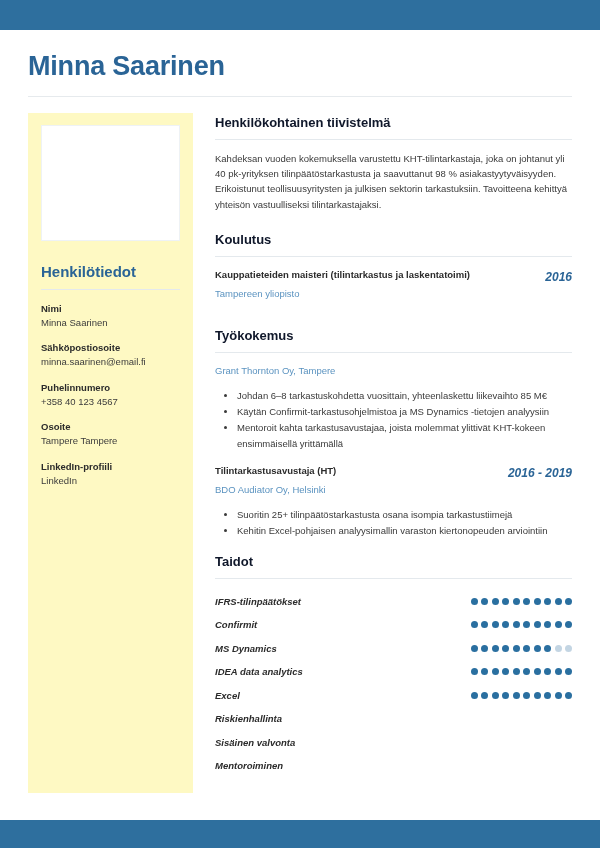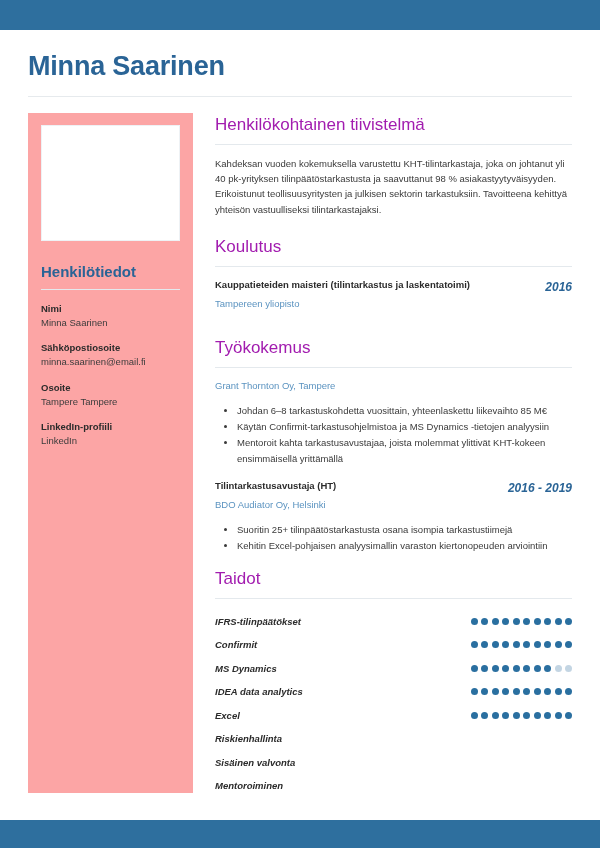--- a/index.html
+++ b/index.html
@@ -60,21 +60,21 @@
     margin-top: 14px;
   }
   .columns {
     display: flex;
     align-items: flex-start;
     margin-top: 16px;
   }
   .sidebar {
     width: 165px;
     flex: 0 0 165px;
-    background: #fca5a5;
+    background: #fef9c3;
     box-sizing: border-box;
     padding: 12px 13px 26px 13px;
     min-height: 680px;
   }
   .photo {
     width: 139px;
     height: 116px;
     background: #ffffff;
     border: 1px solid #eef2f5;
     box-sizing: border-box;
@@ -107,23 +107,23 @@
   }
   .main {
     flex: 1;
     padding-left: 22px;
     box-sizing: border-box;
   }
   .section {
     margin-bottom: 4px;
   }
   .section-heading {
-    font-size: 17px;
-    font-weight: normal;
-    color: #a21caf;
+    font-size: 13px;
+    font-weight: bold;
+    color: #0f172a;
     margin: 0;
     padding-top: 2px;
   }
   .section-rule {
     height: 1px;
     background: #e4e9ed;
     margin: 9px 0 11px 0;
   }
   .summary-text {
     font-size: 9.5px;
@@ -220,20 +220,24 @@
         <div class="side-heading">Henkilötiedot</div>
         <div class="side-rule"></div>
 
         <div class="info-item">
           <div class="info-label">Nimi</div>
           <div class="info-value">Minna Saarinen</div>
         </div>
         <div class="info-item">
           <div class="info-label">Sähköpostiosoite</div>
           <div class="info-value">minna.saarinen@email.fi</div>
+        </div>
+        <div class="info-item">
+          <div class="info-label">Puhelinnumero</div>
+          <div class="info-value">+358 40 123 4567</div>
         </div>
         <div class="info-item">
           <div class="info-label">Osoite</div>
           <div class="info-value">Tampere Tampere</div>
         </div>
         <div class="info-item">
           <div class="info-label">LinkedIn-profiili</div>
           <div class="info-value">LinkedIn</div>
         </div>
       </aside>

